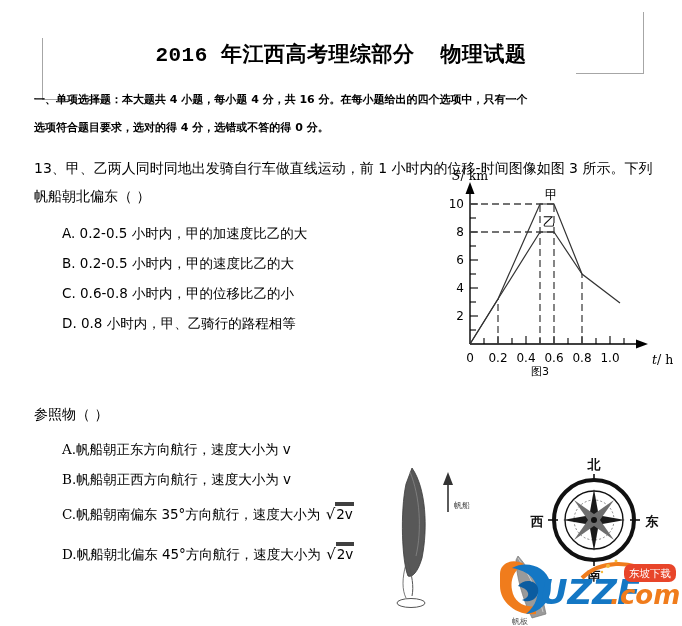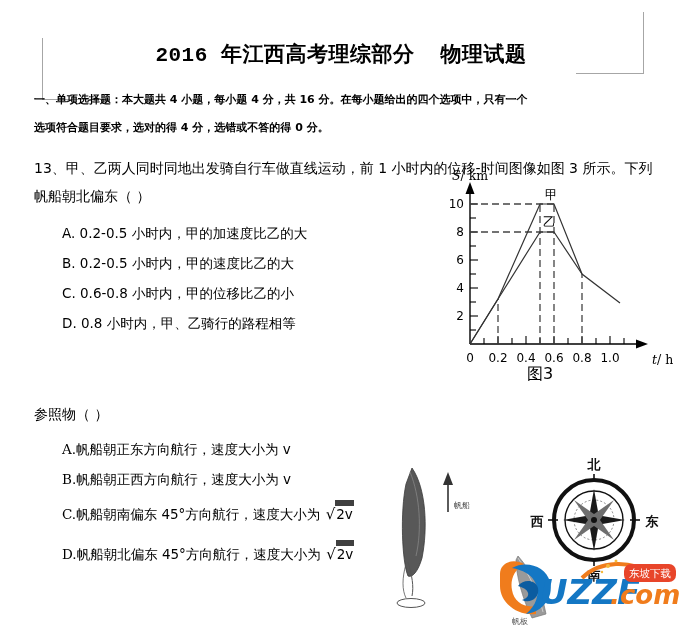--- a/index.html
+++ b/index.html
@@ -50,28 +50,28 @@
 
   .opts { margin: 8px 0 0 28px; }
   .opt {
     font-size: 13.5px;
     line-height: 30px;
     white-space: nowrap;
   }
   .opt .lbl { font-family: "DejaVu Serif", "Liberation Serif", serif; }
   .radic { display: inline-block; position: relative; padding-left: 1px; }
   .radic .sign { font-size: 15px; }
-  .radic .under { border-top: 6px solid #404040; padding: 0 1px; }
+  .radic .under { border-top: 4px solid #404040; padding: 0 1px; }
 
   
   .fig3 { position: absolute; left: 444px; top: 168px; width: 232px; height: 218px; }
   .fig3 svg { display: block; }
   .fig3-cap {
     position: absolute; left: 0; right: 40px; top: 196px;
-    text-align: center; font-size: 16px;
+    text-align: center; font-size: 11px;
   }
 
   
   .fig4 { position: absolute; left: 382px; top: 452px; width: 300px; height: 174px; }
   .fig4 svg { display: block; }
 
   
   .watermark { position: absolute; left: 498px; top: 556px; width: 182px; height: 62px; }
   .watermark svg { display: block; }
 </style>
@@ -107,21 +107,21 @@
   </p>
 
   <div class="opts" style="margin-top:6px">
     <div class="opt">
       <span class="lbl">A.</span><span>帆船朝正东方向航行，速度大小为 v</span>
     </div>
     <div class="opt">
       <span class="lbl">B.</span><span>帆船朝正西方向航行，速度大小为 v</span>
     </div>
     <div class="opt" style="line-height:40px">
-      <span class="lbl">C.</span><span>帆船朝南偏东 45°方向航行，速度大小为 </span><span class="radic"><span class="sign">√</span><span class="under">2v</span></span>
+      <span class="lbl">C.</span><span>帆船朝南偏东 35°方向航行，速度大小为 </span><span class="radic"><span class="sign">√</span><span class="under">2v</span></span>
     </div>
     <div class="opt" style="line-height:40px">
       <span class="lbl">D.</span><span>帆船朝北偏东 45°方向航行，速度大小为 </span><span class="radic"><span class="sign">√</span><span class="under">2v</span></span>
     </div>
   </div>
 </div>
 
 <div class="fig3">
   <svg width="232" height="218" viewBox="0 0 232 218">
 

